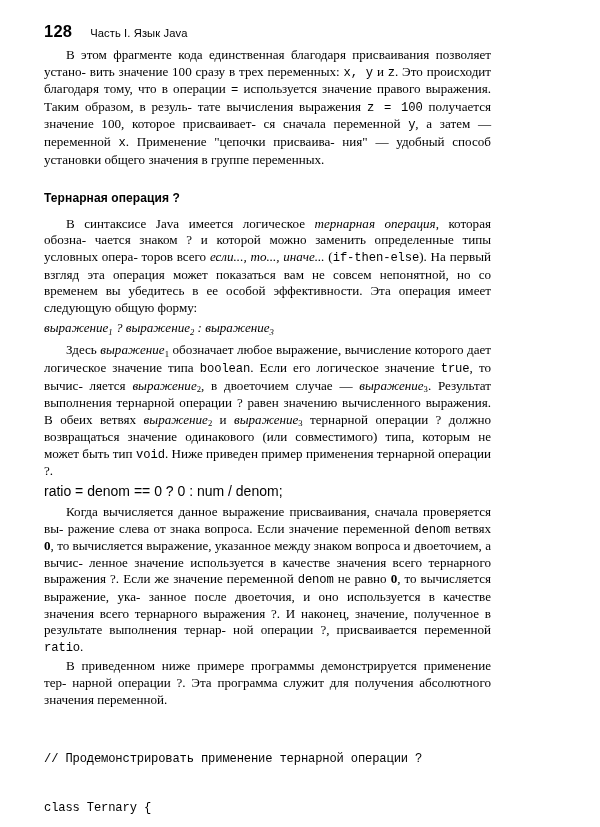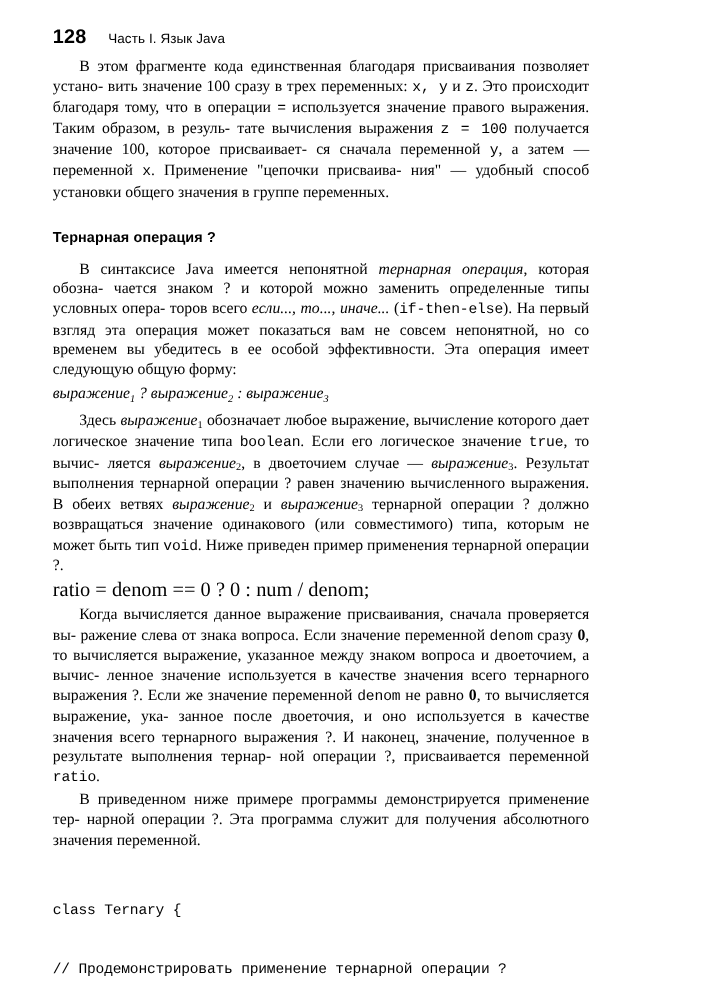--- a/index.html
+++ b/index.html
@@ -79,22 +79,22 @@
   }
   .formula-line {
     font-family: "Liberation Serif", serif;
     font-style: italic;
     font-size: 13.1px;
     margin: 4px 0 5px 0;
     padding-left: 0;
     line-height: 16px;
   }
   .code-line-inline {
-    font-family: Liberation Serif, serif;
-    font-size: 17px;
+    font-family: Liberation Sans, sans-serif;
+    font-size: 14px;
     margin: 4px 0 5px 0;
     line-height: 15px;
   }
   .code-block {
     font-family: "Liberation Mono", monospace;
     font-size: 12.15px;
     line-height: 16.4px;
     white-space: pre;
     margin-top: 10px;
     letter-spacing: -0.15px;
@@ -120,21 +120,21 @@
       <span>вить значение 100 сразу в трех переменных: </span><span class="mono">x, y</span><span> и </span><span class="mono">z</span><span>. Это происходит благодаря тому,</span>
       <span>что в операции </span><span class="mono">=</span><span> используется значение правого выражения. Таким образом, в резуль-</span>
       <span>тате вычисления выражения </span><span class="mono">z = 100</span><span> получается значение 100, которое присваивает-</span>
       <span>ся сначала переменной </span><span class="mono">y</span><span>, а затем — переменной </span><span class="mono">x</span><span>. Применение "цепочки присваива-</span>
       <span>ния" — удобный способ установки общего значения в группе переменных.</span>
     </p>
 
     <h2 class="section-title">Тернарная операция ?</h2>
 
     <p class="para">
-      <span>В синтаксисе Java имеется непонятной </span><span class="ital">тернарная операция</span><span>, которая обозна-</span>
+      <span>В синтаксисе Java имеется логическое </span><span class="ital">тернарная операция</span><span>, которая обозна-</span>
       <span>чается знаком </span><span>?</span><span> и которой можно заменить определенные типы условных опера-</span>
       <span>торов всего </span><span class="ital">если..., то..., иначе...</span><span> (</span><span class="mono">if-then-else</span><span>). На первый взгляд эта операция</span>
       <span>может показаться вам не совсем непонятной, но со временем вы убедитесь в ее</span>
       <span>особой эффективности. Эта операция имеет следующую общую форму:</span>
     </p>
 
     <div class="formula-line">
       <span class="ital">выражение<sub>1</sub> ? выражение<sub>2</sub> : выражение<sub>3</sub></span>
     </div>
 
@@ -145,38 +145,38 @@
       <span>тернарной операции ? равен значению вычисленного выражения. В обеих ветвях</span>
       <span class="ital">выражение</span><sub>2</sub><span> и </span><span class="ital">выражение</span><sub>3</sub><span> тернарной операции ? должно возвращаться значение</span>
       <span>одинакового (или совместимого) типа, которым не может быть тип </span><span class="mono">void</span><span>. Ниже</span>
       <span>приведен пример применения тернарной операции ?.</span>
     </p>
 
     <div class="code-line-inline">ratio = denom == 0 ? 0 : num / denom;</div>
 
     <p class="para">
       <span>Когда вычисляется данное выражение присваивания, сначала проверяется вы-</span>
-      <span>ражение слева от знака вопроса. Если значение переменной </span><span class="mono">denom</span><span> сразу </span><span class="bold">0</span><span>, то</span>
+      <span>ражение слева от знака вопроса. Если значение переменной </span><span class="mono">denom</span><span> ветвях </span><span class="bold">0</span><span>, то</span>
       <span>вычисляется выражение, указанное между знаком вопроса и двоеточием, а вычис-</span>
       <span>ленное значение используется в качестве значения всего тернарного выражения ?.</span>
       <span>Если же значение переменной </span><span class="mono">denom</span><span> не равно </span><span class="bold">0</span><span>, то вычисляется выражение, ука-</span>
       <span>занное после двоеточия, и оно используется в качестве значения всего тернарного</span>
       <span>выражения ?. И наконец, значение, полученное в результате выполнения тернар-</span>
       <span>ной операции ?, присваивается переменной </span><span class="mono">ratio</span><span>.</span>
     </p>
 
     <p class="para">
       <span>В приведенном ниже примере программы демонстрируется применение тер-</span>
       <span>нарной операции ?. Эта программа служит для получения абсолютного значения</span>
       <span>переменной.</span>
     </p>
 
     <div class="code-block">
+      <div>// Продемонстрировать применение тернарной операции ?</div>
       <div>class Ternary {</div>
-      <div>// Продемонстрировать применение тернарной операции ?</div>
       <div>    public static void main(String args[]) {</div>
       <div>        int i, k;</div>
       
       
       
       
       
       
       
       

